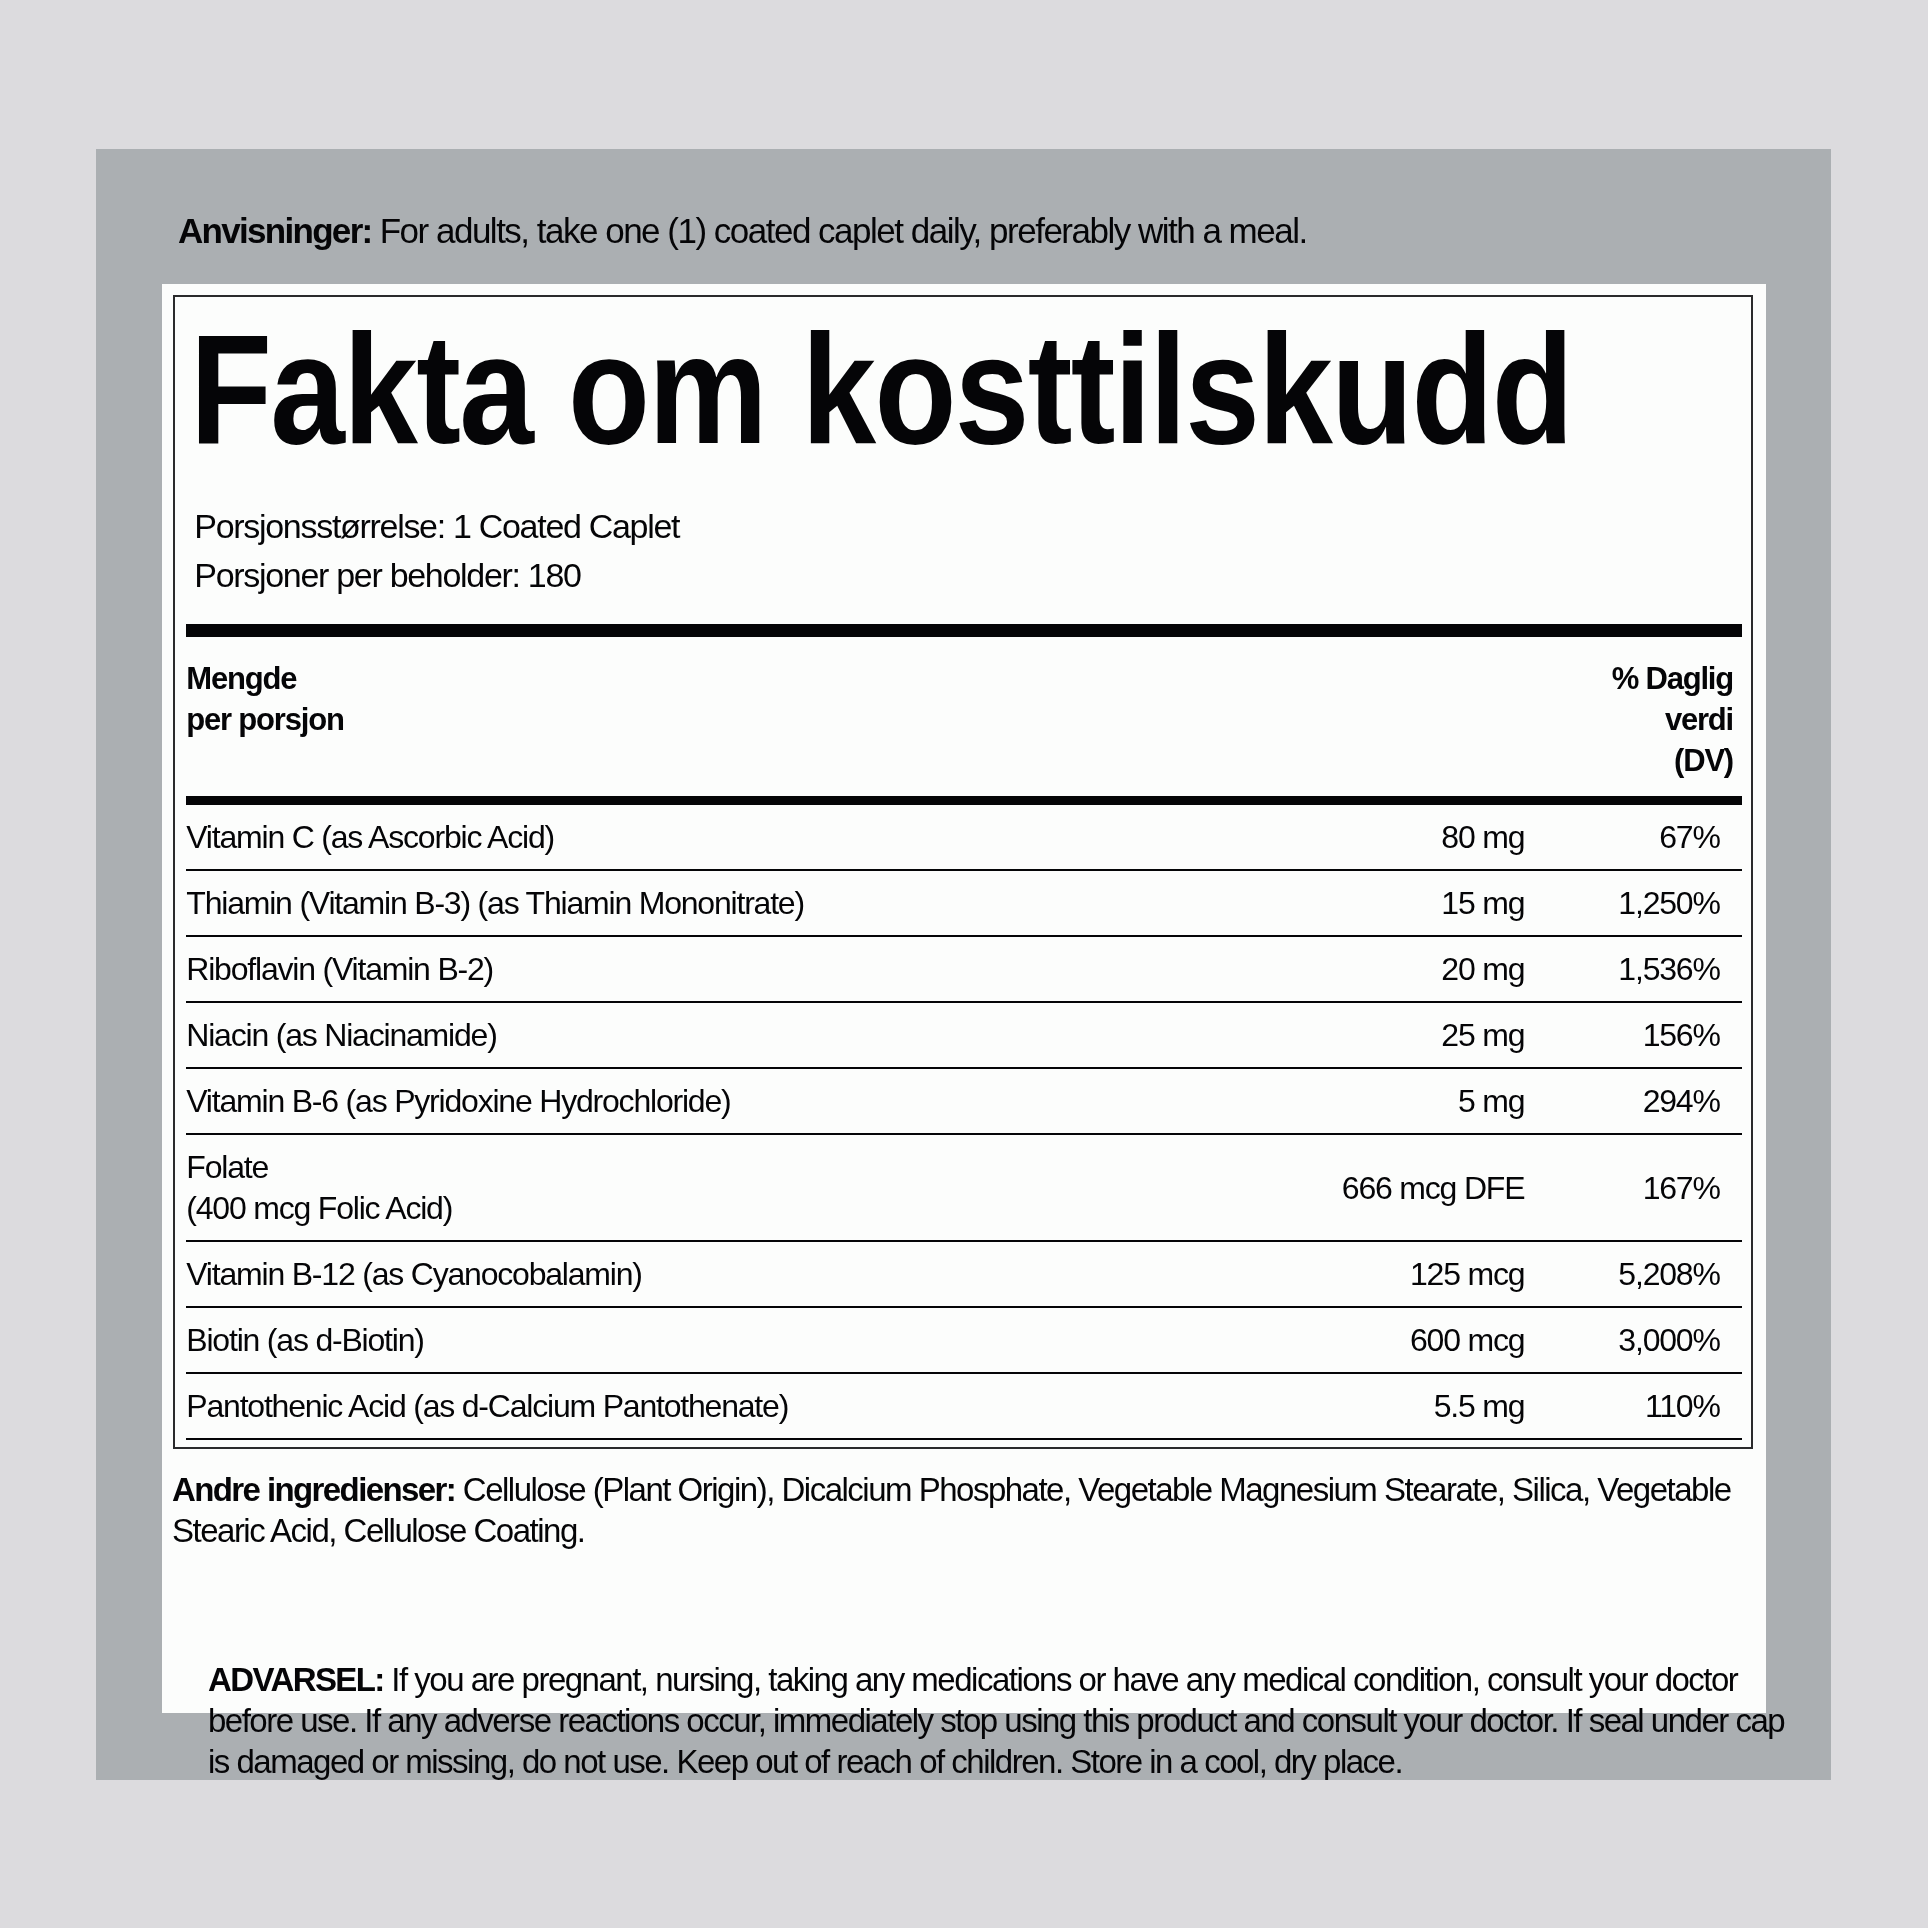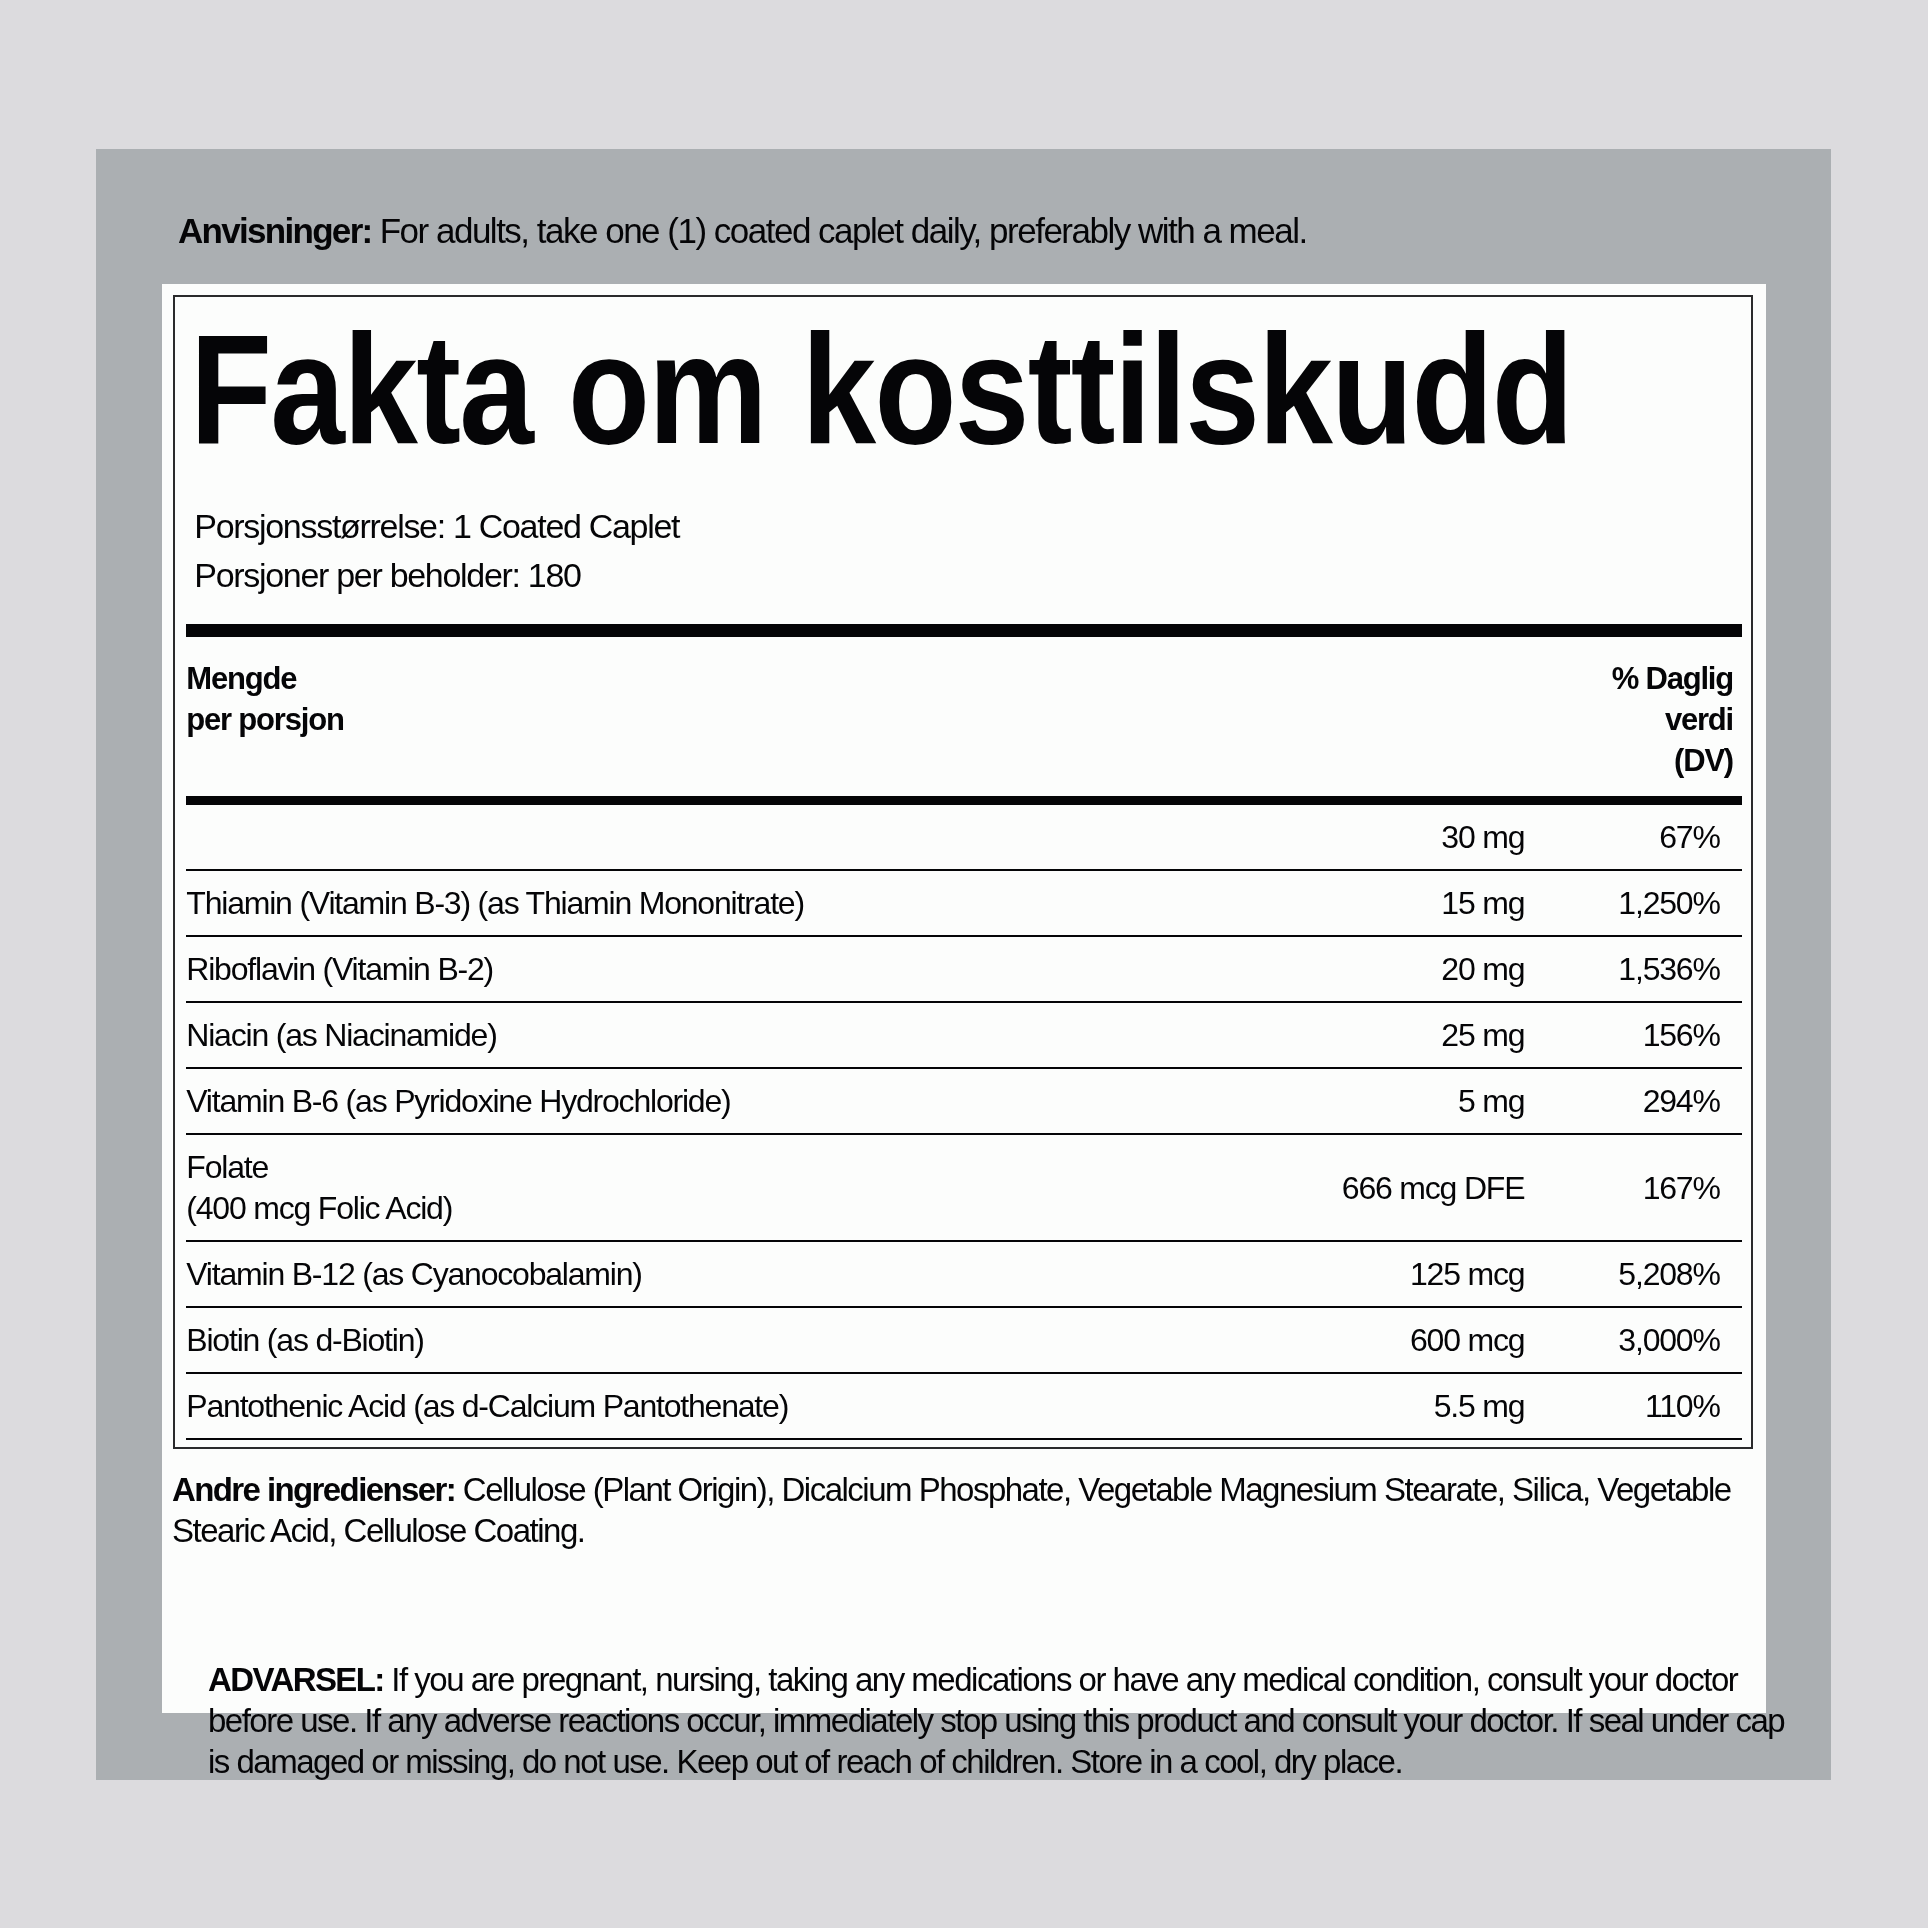--- a/index.html
+++ b/index.html
@@ -99,21 +99,22 @@
   <div class="hdr-right">
     <div>% Daglig</div>
     <div>verdi</div>
     <div>(DV)</div>
   </div>
 
   <div class="thick-rule rule-mid"></div>
 
   <div class="rows">
     <div class="row">
-      <div class="amt">30 mg</div>
+      <div class="name">Vitamin C (as Ascorbic Acid)</div>
+      <div class="amt">80 mg</div>
       <div class="dv">67%</div>
     </div>
     <div class="row">
       <div class="name">Thiamin (Vitamin B-3) (as Thiamin Mononitrate)</div>
       <div class="amt">15 mg</div>
       <div class="dv">1,250%</div>
     </div>
     <div class="row">
       <div class="name">Riboflavin (Vitamin B-2)</div>
       <div class="amt">20 mg</div>

